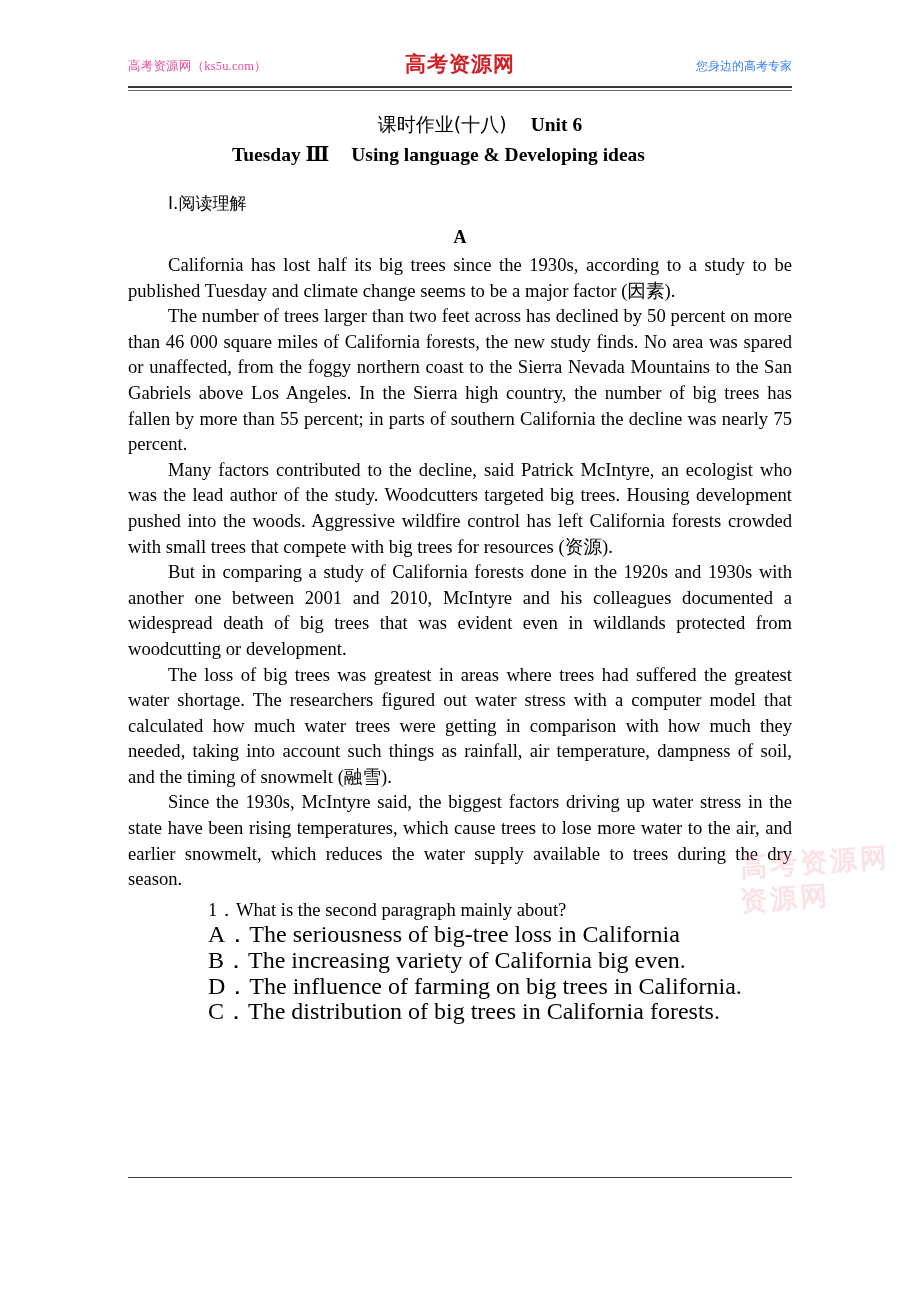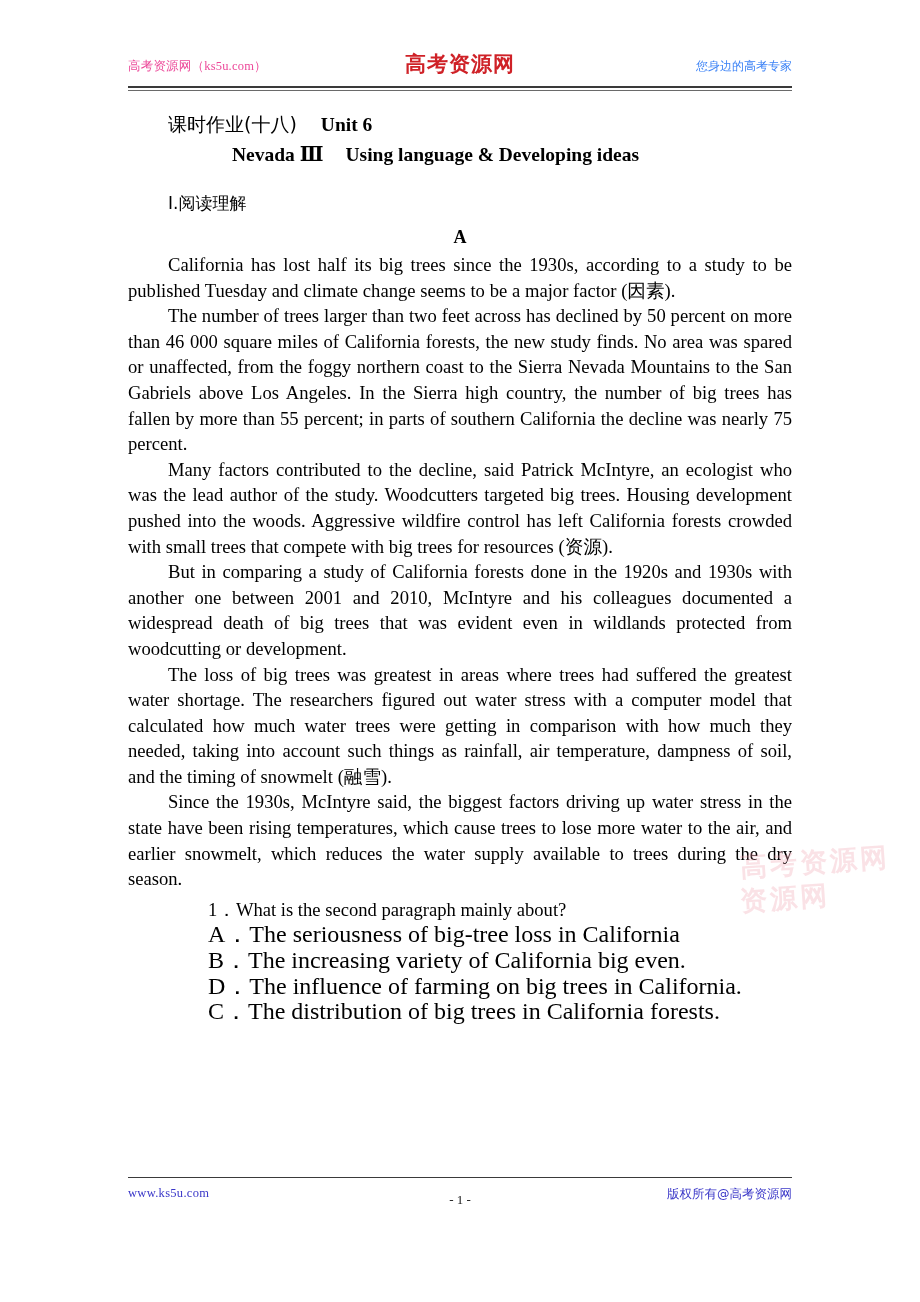--- a/index.html
+++ b/index.html
@@ -84,20 +84,21 @@
     left: 128px;
     top: 110px;
     width: 664px;
   }
   .title-line1 {
     font-size: 19.5px;
     font-weight: bold;
     padding-left: 40px;
     line-height: 29px;
     white-space: nowrap;
+    text-align: center;
   }
   .title-line1 .cn {
     font-family: "DejaVu Sans", "Liberation Sans", sans-serif;
     font-weight: normal;
     font-size: 19px;
   }
   .title-line1 .unit {
     margin-left: 24px;
   }
   .title-line2 {
@@ -245,21 +246,21 @@
     <div class="header-right">您身边的高考专家</div>
   </div>
   <div class="header-rule"></div>
   <div class="header-rule-2"></div>
 
   <div class="title-block">
     <div class="title-line1">
       <span class="cn">课时作业(十八)</span><span class="unit">Unit 6</span>
     </div>
     <div class="title-line2">
-      <span>Nevada Ⅲ</span><span class="gap"></span><span>Using language &amp; Developing ideas</span>
+      <span>Tuesday Ⅲ</span><span class="gap"></span><span>Using language &amp; Developing ideas</span>
     </div>
   </div>
 
   <div class="section-heading">Ⅰ.阅读理解</div>
 
   <div class="body-area">
     <div class="passage-label">A</div>
 
     <p class="para">California has lost half its big trees since the 1930s, according to a study to be published Tuesday and climate change seems to be a major factor (因素).</p>
     <p class="para">The number of trees larger than two feet across has declined by 50 percent on more than 46 000 square miles of California forests, the new study finds. No area was spared or unaffected, from the foggy northern coast to the Sierra Nevada Mountains to the San Gabriels above Los Angeles. In the Sierra high country, the number of big trees has fallen by more than 55 percent; in parts of southern California the decline was nearly 75 percent.</p>
@@ -276,19 +277,14 @@
       <p class="opt-line"><span class="lbl">C．</span><span>The distribution of big trees in California forests.</span></p>
     </div>
   </div>
 
   <div class="watermark">
     <div class="wm-row">高考资源网</div>
     <div class="wm-row">资源网</div>
   </div>
 
   <div class="footer-rule"></div>
-  <div class="footer">
-    <div class="footer-left">www.ks5u.com</div>
-    <div class="footer-center">- 1 -</div>
-    <div class="footer-right">版权所有@高考资源网</div>
-  </div>
 
 </div>
 
 </body></html>

